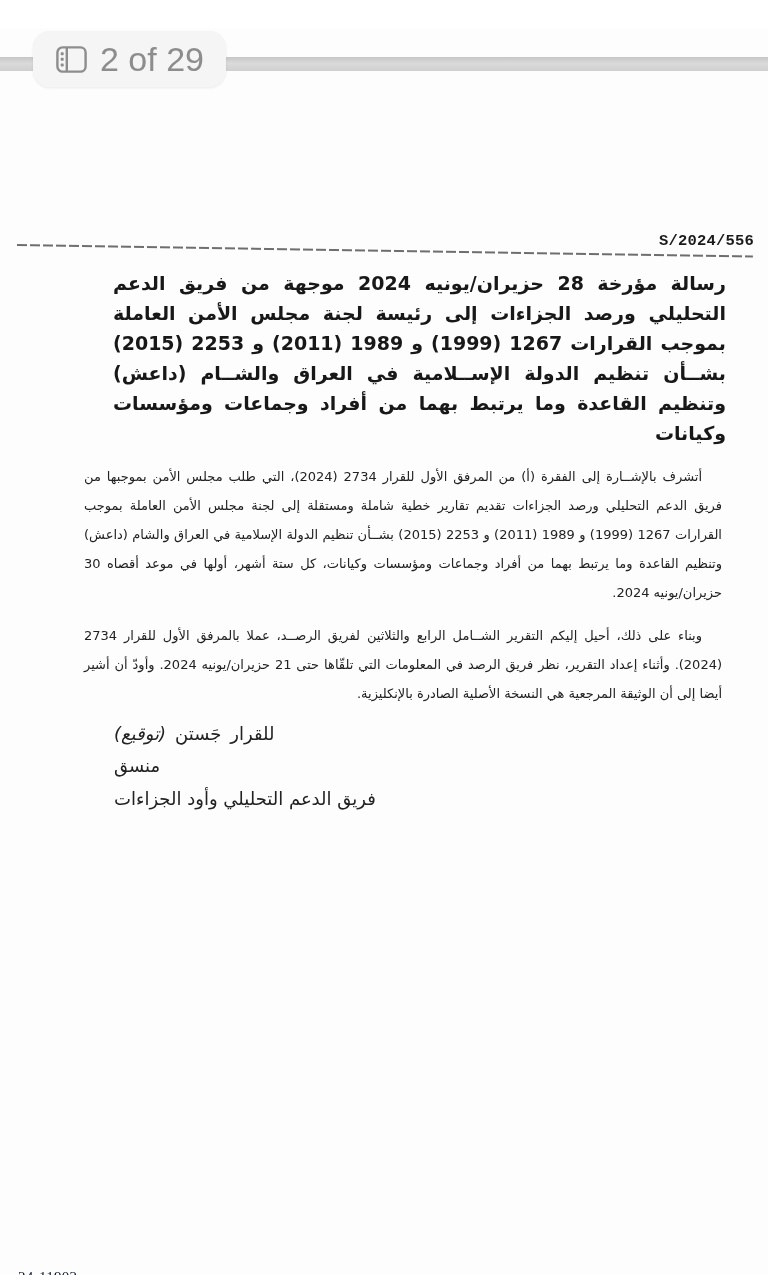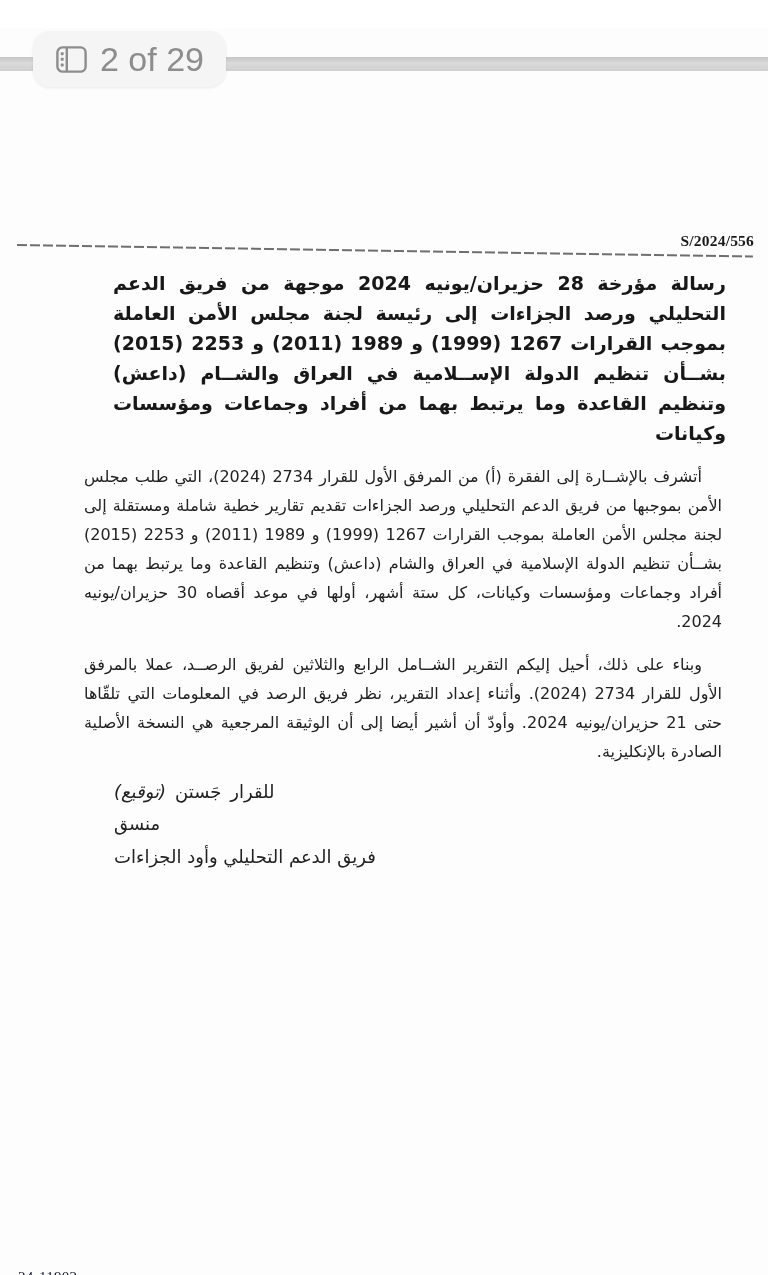--- a/index.html
+++ b/index.html
@@ -22,35 +22,35 @@
   .pill-icon .st{fill:none;stroke:#8d8d8d;stroke-width:2.4;}
   .pill-icon .dot{fill:#8d8d8d;}
   .pill-label{
     font-family:"Liberation Sans",sans-serif;font-size:34px;line-height:1;
     color:#8d8d8d;letter-spacing:0;white-space:nowrap;
   }
   
   .scan{position:absolute;inset:0;color:#1f1f1f;filter:blur(.24px);}
   .doc-symbol{
     position:absolute;top:204px;right:14px;
-    font-family:Liberation Serif, serif;font-weight:700;font-size:15.5px;
+    font-family:Liberation Mono, monospace;font-weight:700;font-size:15.5px;
     color:#1a1a1a;letter-spacing:.2px;
   }
   .rule{
     position:absolute;left:17px;top:216px;width:736px;height:2px;
     background:repeating-linear-gradient(to right,#4a4a4a 0 10px,rgba(74,74,74,0) 10px 13px);
     transform:rotate(.9deg);transform-origin:left center;opacity:.8;
   }
   .letter{position:absolute;left:0;right:0;top:240px;direction:rtl;padding-left:18px;}
   .title{
     margin:0 42px 0 95px;font-weight:700;font-size:19px;line-height:30px;
     text-align:justify;color:#181818;
   }
   .para{
-    margin:14px 46px 0 66px;font-size:16px;line-height:29px;
+    margin:14px 46px 0 66px;font-size:13px;line-height:29px;
     text-align:justify;text-indent:20px;color:#222222;
   }
   .signature{
     margin-top:15px;padding-left:96px;direction:rtl;text-align:left;
     font-size:18px;line-height:22px;color:#222222;
   }
   .sig-line1{display:flex;direction:ltr;justify-content:flex-start;align-items:baseline;gap:9px;margin-bottom:10px;}
   .sig-signed{font-style:italic;}
   .sig-name{font-weight:400;}
   .sig-role{margin-bottom:11px;}

